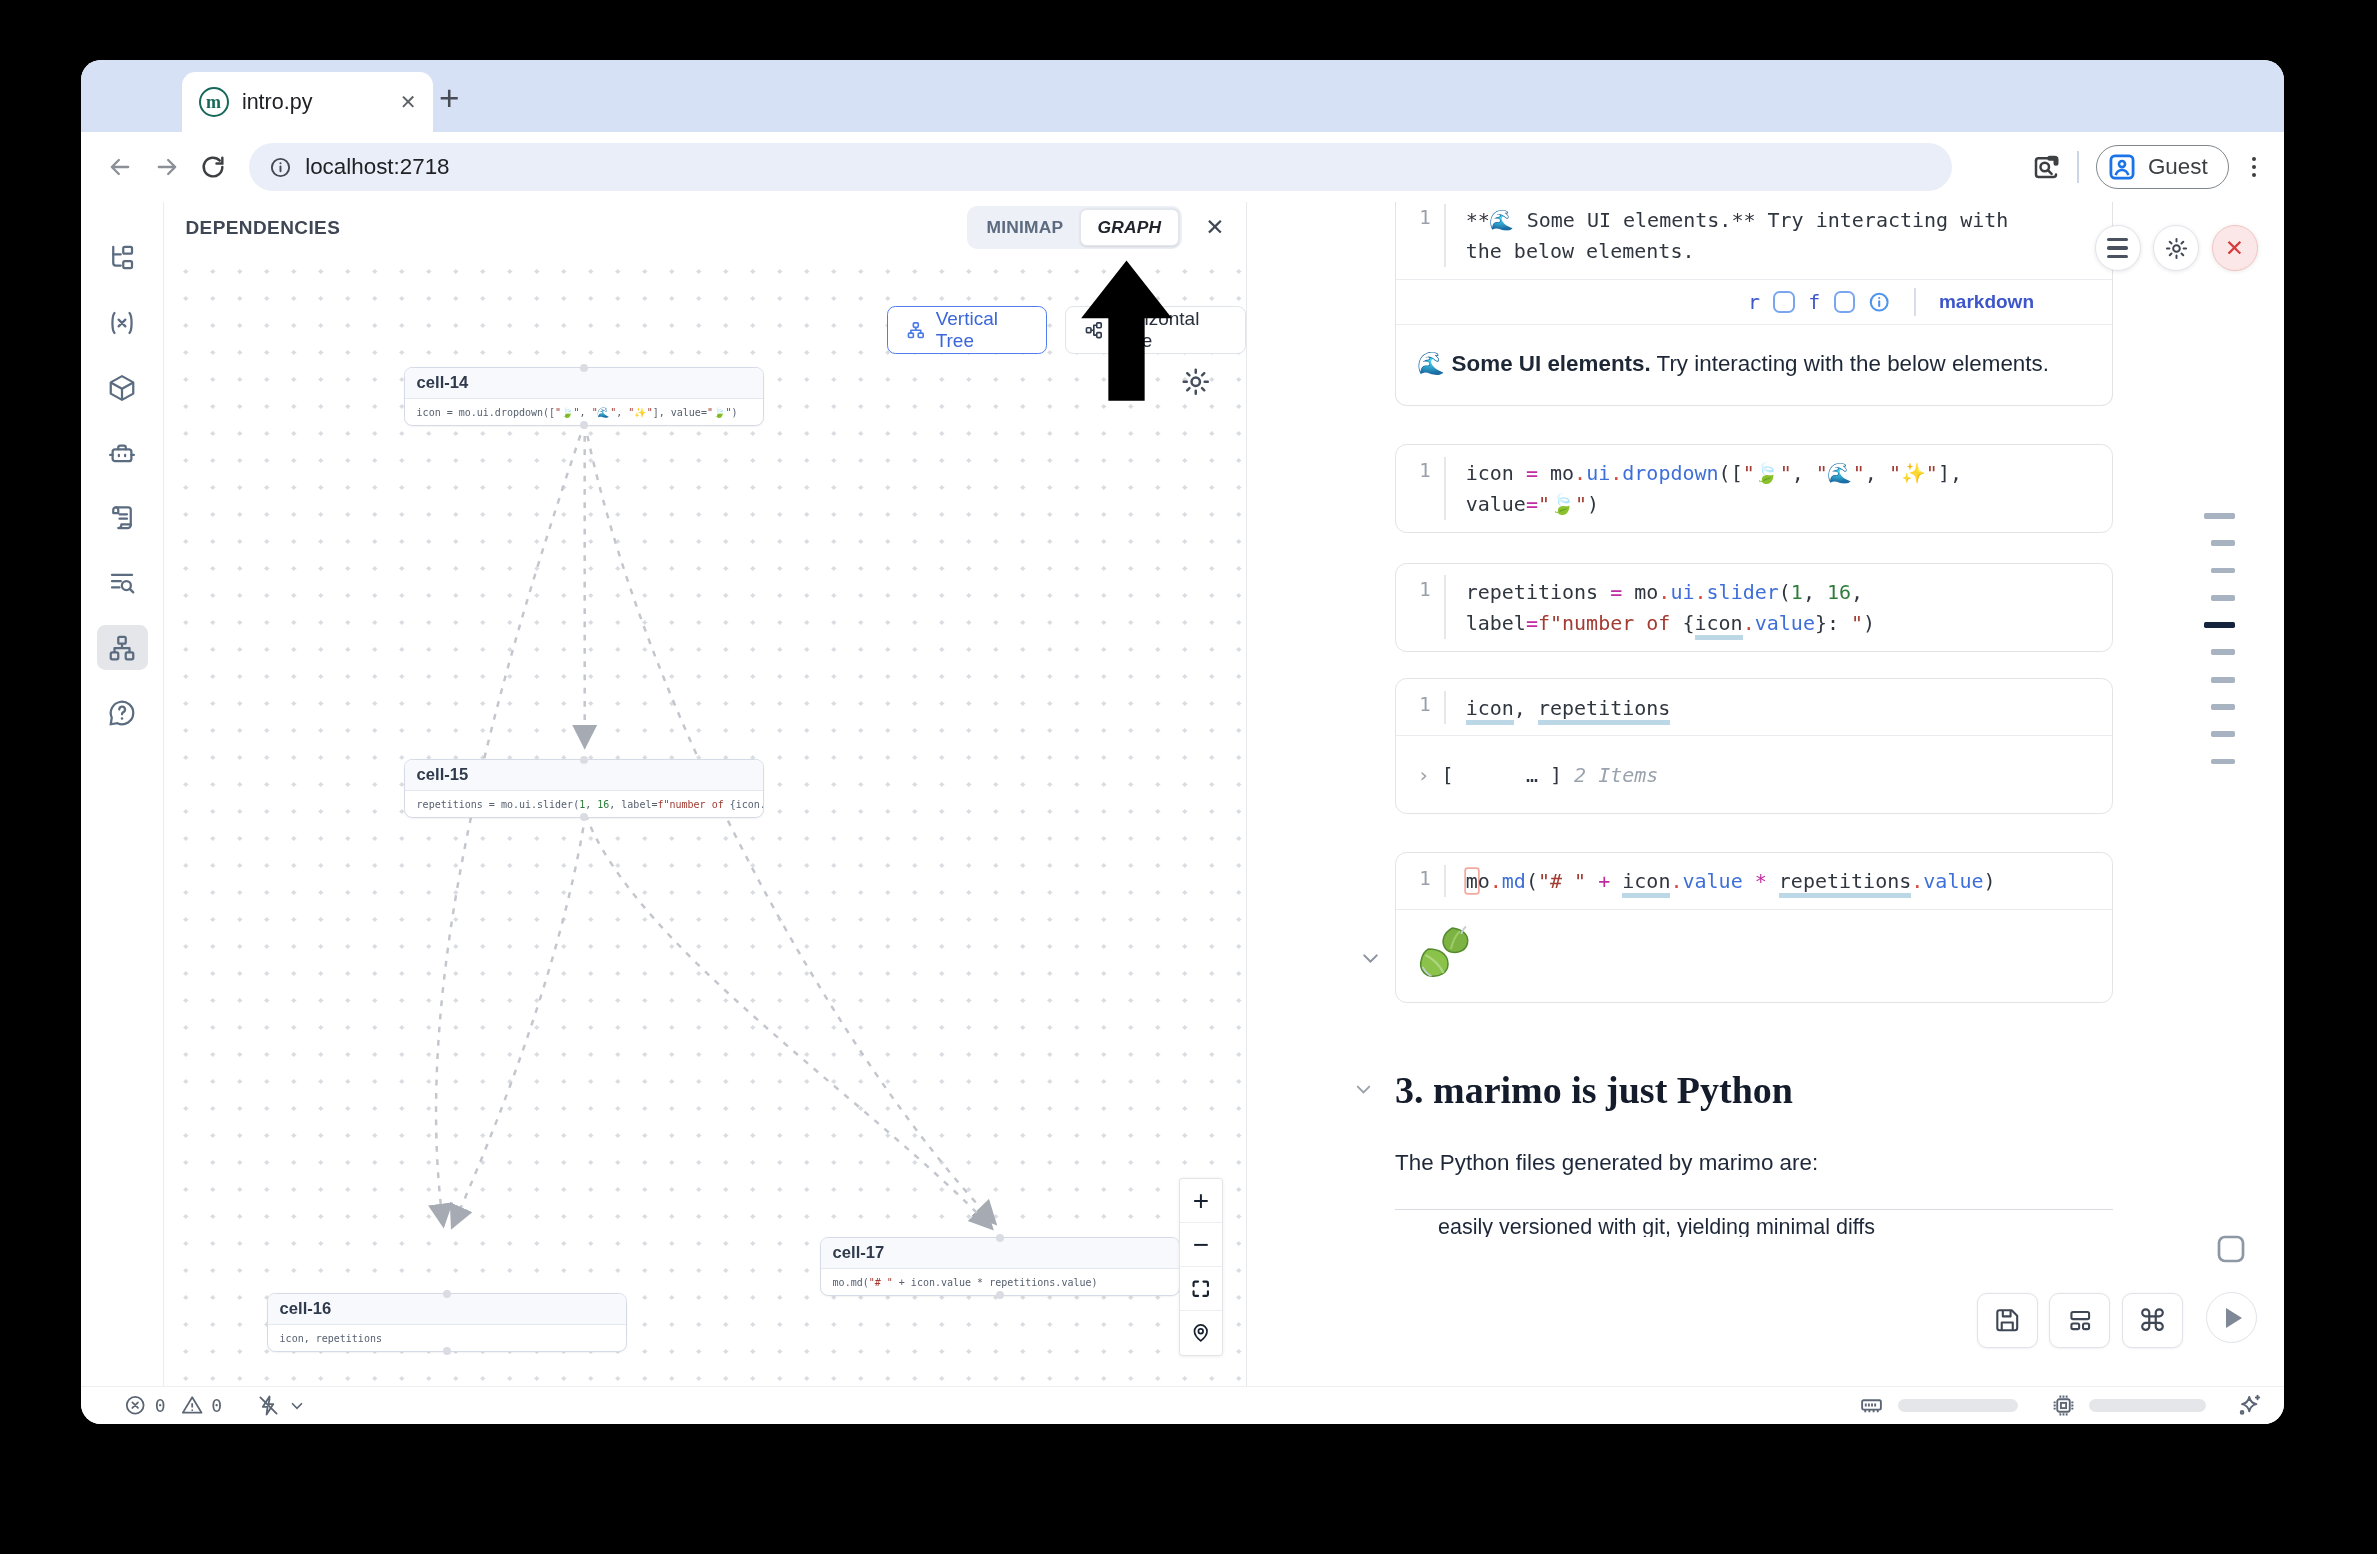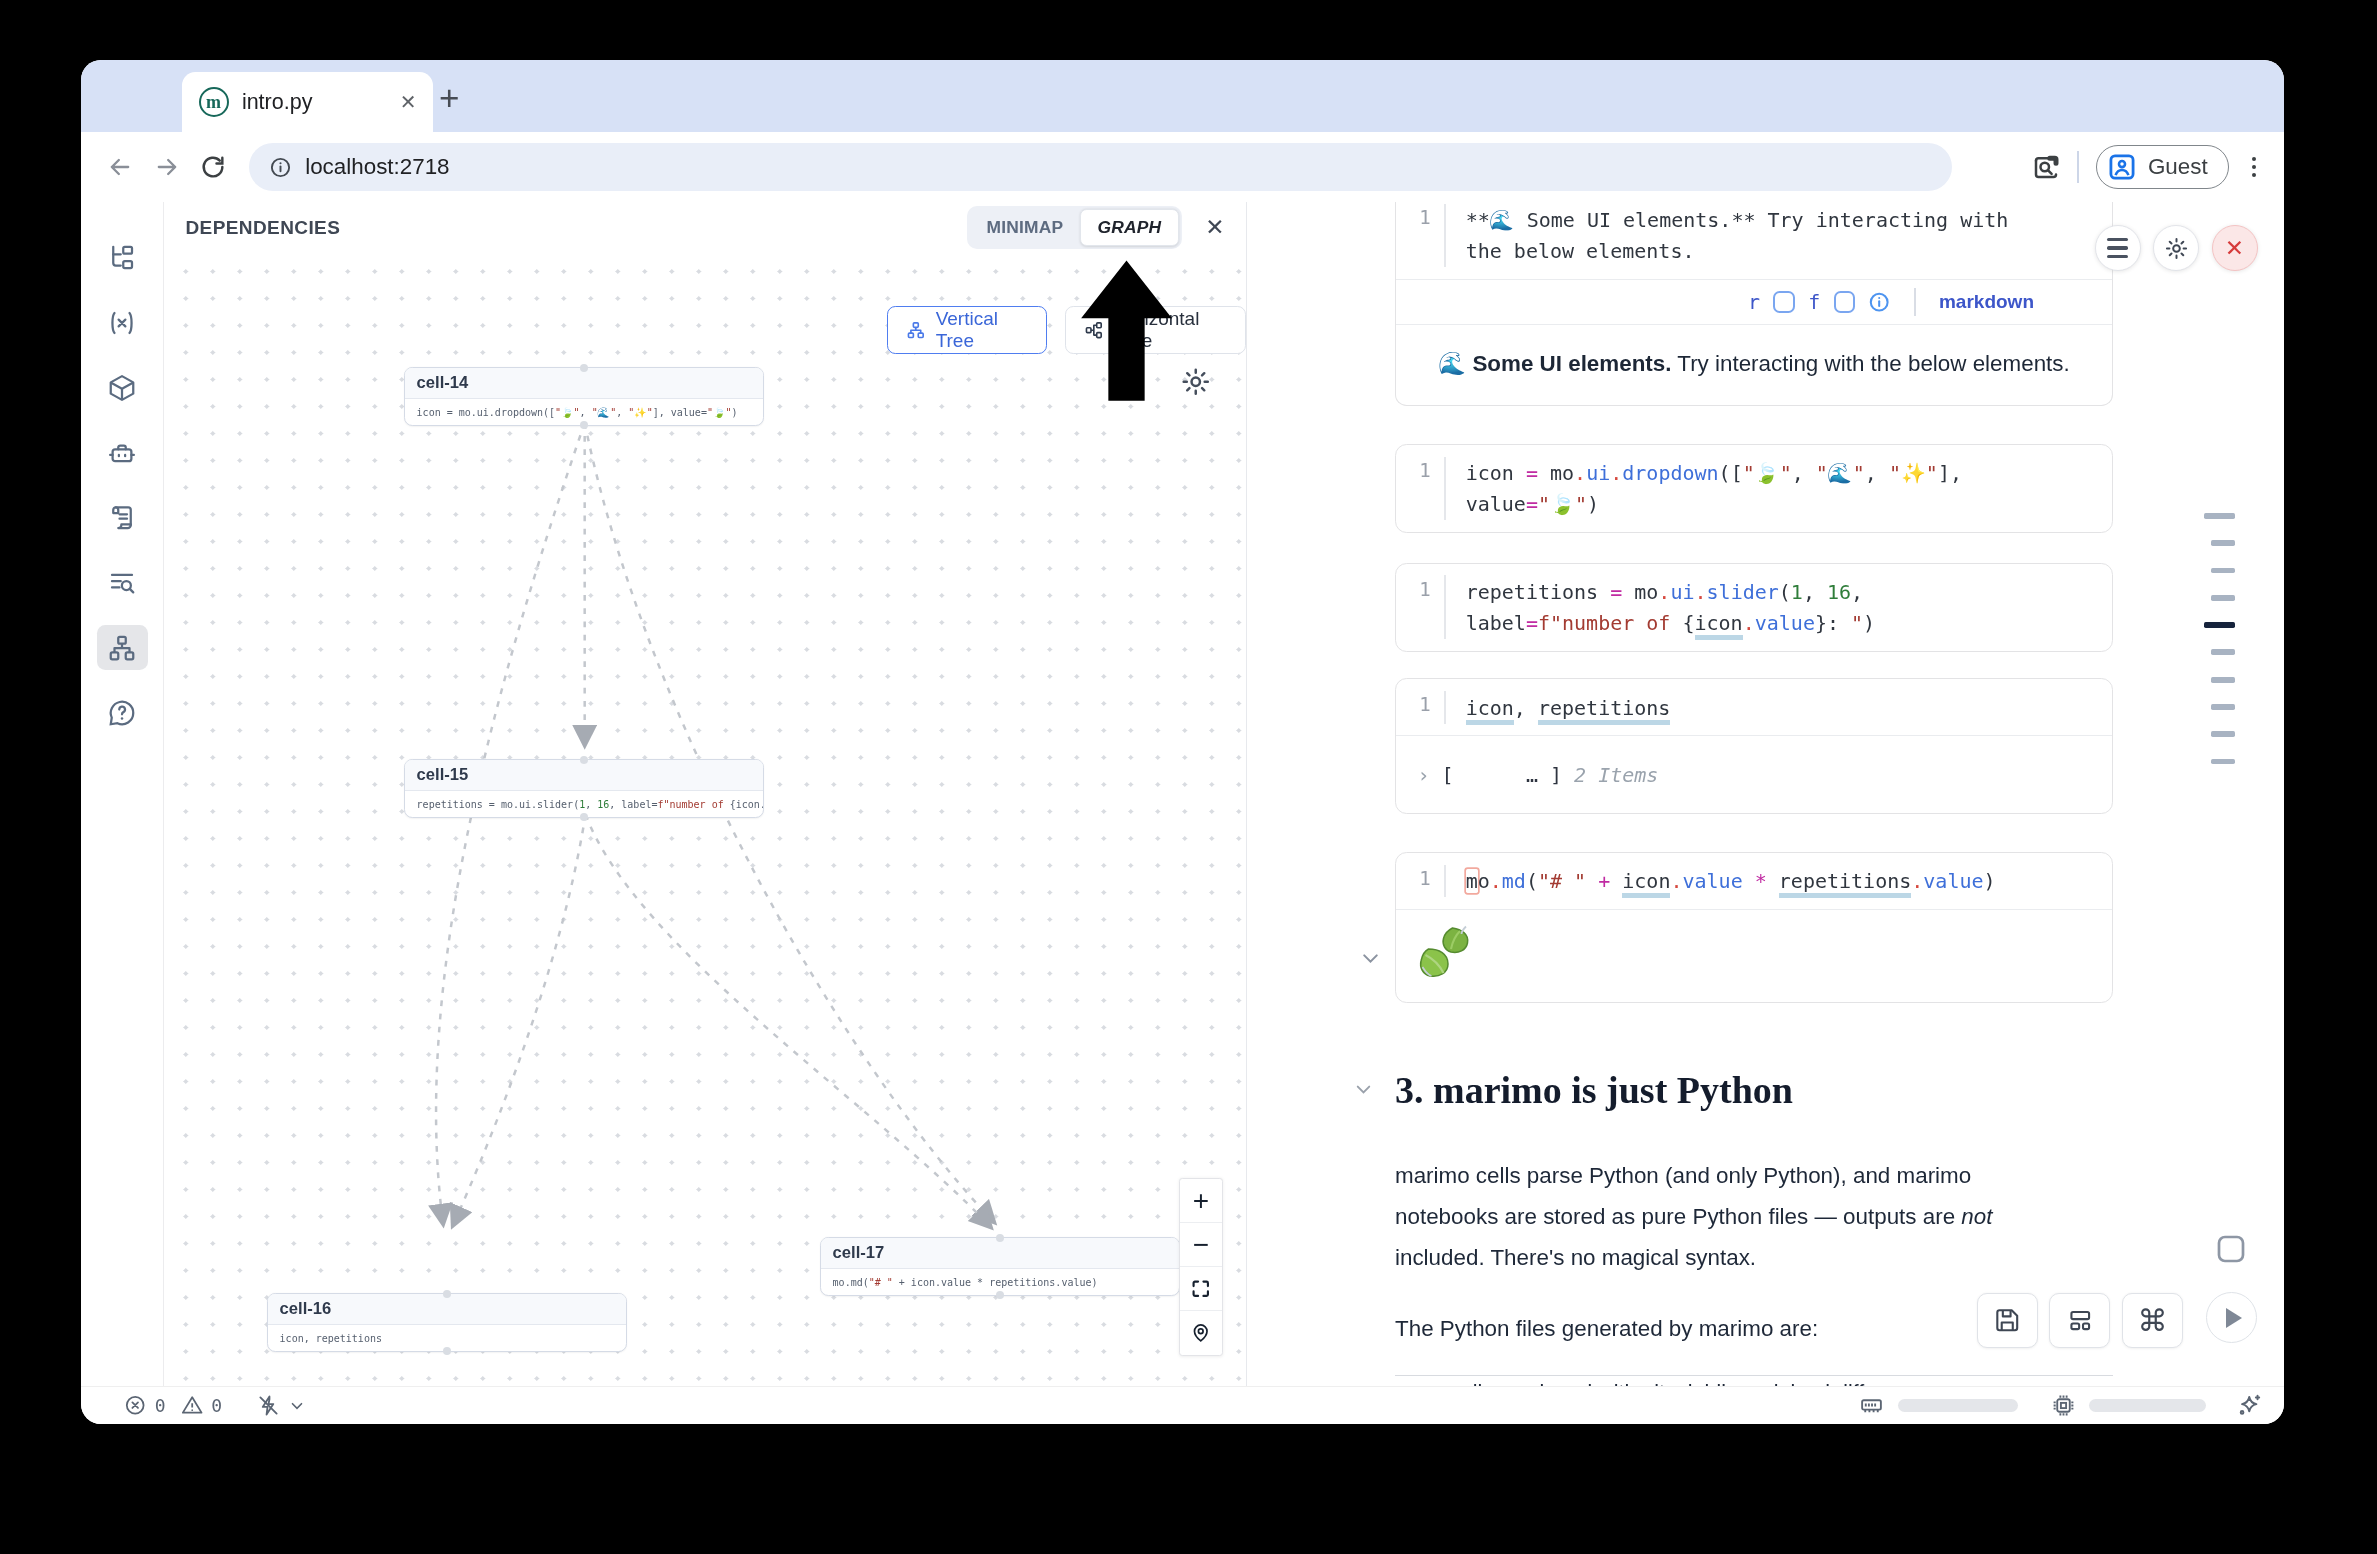--- a/index.html
+++ b/index.html
@@ -76,21 +76,21 @@
   .lnum { width:48px; flex:none; text-align:right; padding:2.5px 13.3px 0 0; font-size:19px; color:#9aa0aa; font-family:"DejaVu Sans Mono",monospace; }
   .lrule { width:1.7px; flex:none; background:#e5e7eb; }
   .codebody { padding:1.7px 16.6px 0 20px; font-size:20px; line-height:31px; color:#30363f; white-space:pre-wrap; font-family:"DejaVu Sans Mono",monospace; }
 
   .cell-toolbar { border-top:1.7px solid #eaecef; height:45px; display:flex; align-items:center; justify-content:flex-end; gap:13.3px; padding-right:78px; }
   .tb-letter { font-size:20px; color:#3d56c9; font-family:"DejaVu Sans Mono",monospace; }
   .tb-box { width:21.5px; height:21.5px; border:2.5px solid #7aa6f0; border-radius:6.6px; }
   .tb-div { width:1.7px; height:28px; background:#d9dde5; margin:0 10px; }
   .tb-lang { font-size:19px; font-weight:bold; color:#3d56c9; }
 
-  .md-out { border-top:1.7px solid #eaecef; padding:25px 21.5px 28px; font-size:22.4px; color:#1d2736;text-align:center; }
+  .md-out { border-top:1.7px solid #eaecef; padding:25px 21.5px 28px; font-size:22.4px; color:#1d2736; }
   .out-row { border-top:1.7px solid #eaecef; padding:26.5px 21.5px; font-size:20px; color:#2e3440; white-space:pre; font-family:"DejaVu Sans Mono",monospace; }
   .leaf-out { padding:11.6px 20px 20px; }
 
   .gap46 { height:38px; } .gap36 { height:30px; } .gap32 { height:26.5px; }
 
   
   .t-op { color:#c02ba2; } .t-dot { color:#d6493f; } .t-fn { color:#3e6fd9; }
   .t-str { color:#a33b32; } .t-num { color:#2f7d3a; }
   .t-b { font-weight:bold; } .t-i { font-style:italic; }
   .t-gray { color:#9aa3ad; } .t-gi { color:#9aa3ad; font-style:italic; }
@@ -441,21 +441,20 @@
               <path d="M33 3c-2 2-3 3-3 5M4 30c2 3 3 5 6 6" fill="none" stroke="#c5ced6" stroke-width="1.2"></path>
             </svg>
           </div>
         </div>
 
         <div class="section">
           <svg class="sec-chevron" width="23" height="23" viewBox="0 0 24 24" fill="none" stroke="currentColor" stroke-width="2" stroke-linecap="round">
               <path d="M6 9l6 6 6-6"></path>
             </svg>
           <div class="sec-heading">3. marimo is just Python</div>
-          <div class="para"><span>marimo cells parse Python (and only Python), and marimo</span><br><span>notebooks are stored as pure Python files — outputs are </span><span class="t-i">not</span><br><span>included. There's no magical syntax.</span></div>
           <div class="para2">The Python files generated by marimo are:</div>
           <div class="clipblock">
             <div class="cliptext">easily versioned with git, yielding minimal diffs</div>
           </div>
         </div>
       </div>
 
       <div class="float-top">
         <span class="fbtn">
             <span class="hamb">

